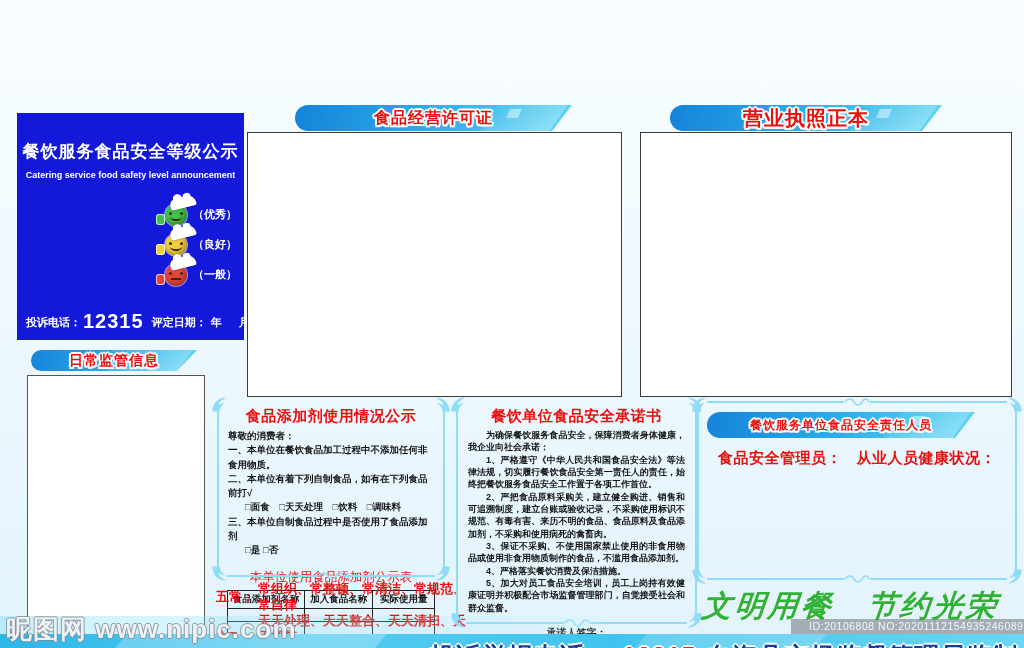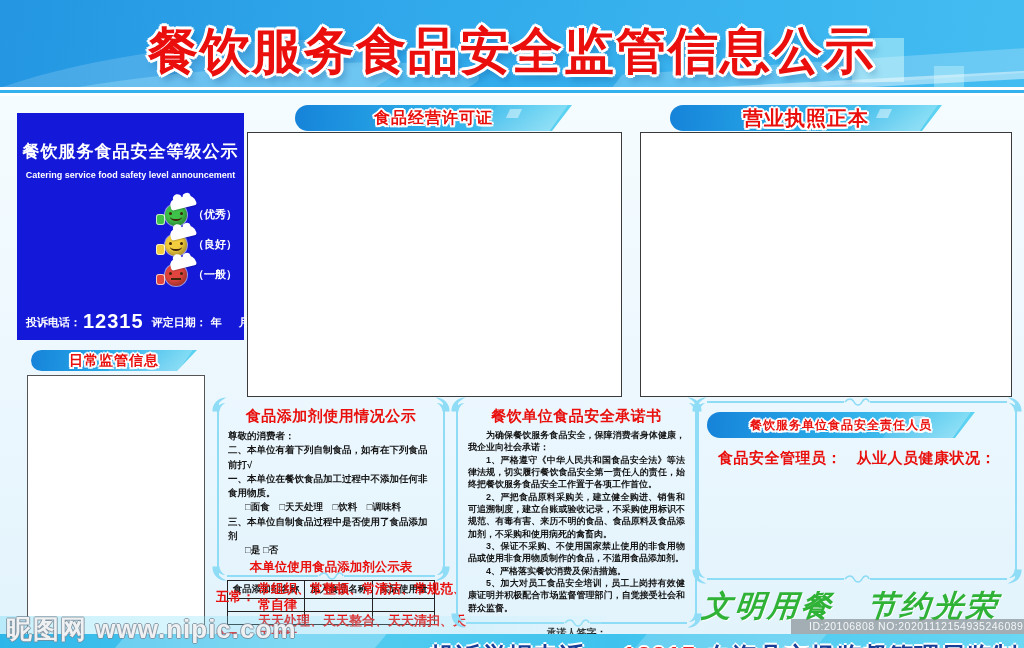--- a/index.html
+++ b/index.html
@@ -96,21 +96,21 @@
   .fl.bl { left:-8px; bottom:-6px; transform:scaleY(-1); }
   .fl.br { right:-8px; bottom:-6px; transform:scale(-1,-1); }
   .orn { position:absolute; left:8px; right:8px; height:10px; display:flex; align-items:center; }
   .orn.bottom { bottom:-5px; } .orn.top { top:-5px; }
   .orn .ln { flex:1; height:2px; background:#8edcf6; }
   .orn svg { width:26px; height:10px; flex:0 0 auto; }
 
   .p-title { margin-top:5px; text-align:center; font-size:15px; font-weight:900; color:#e90f0c; letter-spacing:.5px; }
   .pa-body { margin:3px 9px 0; font-size:9.5px; font-weight:700; color:#151515; line-height:1.5; }
   .pa-body .indent { padding-left:1.8em; }
-  .pa-table-title { margin-top:2px; text-align:center; font-size:12.5px; font-weight:700; color:#e90f0c; }
+  .pa-table-title { margin-top:12px; text-align:center; font-size:12.5px; font-weight:400; color:#e90f0c; }
   .pa-table { margin:4px auto 0; border-collapse:collapse; }
   .pa-table th,.pa-table td { border:1px solid #222; }
   .pa-table th { font-size:9.5px; font-weight:800; color:#111; padding:2px 5px; }
   .pa-table td { height:13px; min-width:62px; }
 
   .slogans { position:absolute; left:216px; top:581px; width:252px; color:#e90f0c;
     font-size:13px; font-weight:900; line-height:1.24; }
   .slog-row { display:flex;align-items:center; }
   .slog-label { flex:0 0 42px; }
   .slog-text { flex:1; }
@@ -147,34 +147,20 @@
   .footer-text { position:absolute; left:430px; top:640px; z-index:25; white-space:nowrap;
     font-size:25px; font-weight:900; color:#173d96; letter-spacing:1px;
     text-shadow:2px 0 0 #fff,-2px 0 0 #fff,0 2px 0 #fff,0 -2px 0 #fff; }
   .footer-text .phone { color:#e62020; margin:0 10px; }
 </style>
 </head>
 <body>
 
 <div class="poster">
 
-  <div class="header">
-    <div class="hd-swirl"></div>
-    <div class="hd-swirl2"></div>
-    <div class="hd-sq1"></div>
-    <div class="hd-sq2"></div>
-    <div class="hd-diag"></div>
-    <div class="hd-diag2"></div>
-    <div class="page-title">餐饮服务食品安全监管信息公示</div>
-    <div class="hd-stripes">
-      <div class="s1"></div>
-        <div class="s2"></div>
-        <div class="s3"></div>
-    </div>
-  </div>
 
   <div class="level-panel">
     <div class="lp-title">餐饮服务食品安全等级公示</div>
     <div class="lp-sub">Catering service food safety level announcement</div>
     <div class="lp-faces">
       <div class="lp-row">
         <div class="face-wrap">
           <div class="thumb" style="background: rgb(63, 194, 74);"></div>
           <div class="face" style="background: rgb(63, 194, 74);">
               <div class="hat"></div>
@@ -245,22 +231,22 @@
     <div class="orn bottom">
       <div class="ln"></div>
       <svg viewBox="0 0 26 10">
           <path d="M1 5 C4 1 8 1 10 5 C12 9 16 9 18 5 C20 1 24 1 25 5" fill="none" stroke="#8edcf6" stroke-width="1.6"></path>
         </svg>
       <div class="ln"></div>
     </div>
     <div class="p-title">食品添加剂使用情况公示</div>
     <div class="pa-body">
       <div>尊敬的消费者：</div>
+      <div>一、本单位在餐饮食品加工过程中不添加任何非食用物质。</div>
       <div>二、本单位有着下列自制食品，如有在下列食品前打√</div>
-      <div>一、本单位在餐饮食品加工过程中不添加任何非食用物质。</div>
       <div class="indent">□面食　□天天处理　□饮料　□调味料</div>
       <div>三、本单位自制食品过程中是否使用了食品添加剂</div>
       <div class="indent">□是 □否</div>
     </div>
     <div class="pa-table-title">本单位使用食品添加剂公示表</div>
     <table class="pa-table">
       <tbody>
           <tr>
         <th>食品添加剂名称</th>
         <th>加入食品名称</th>

